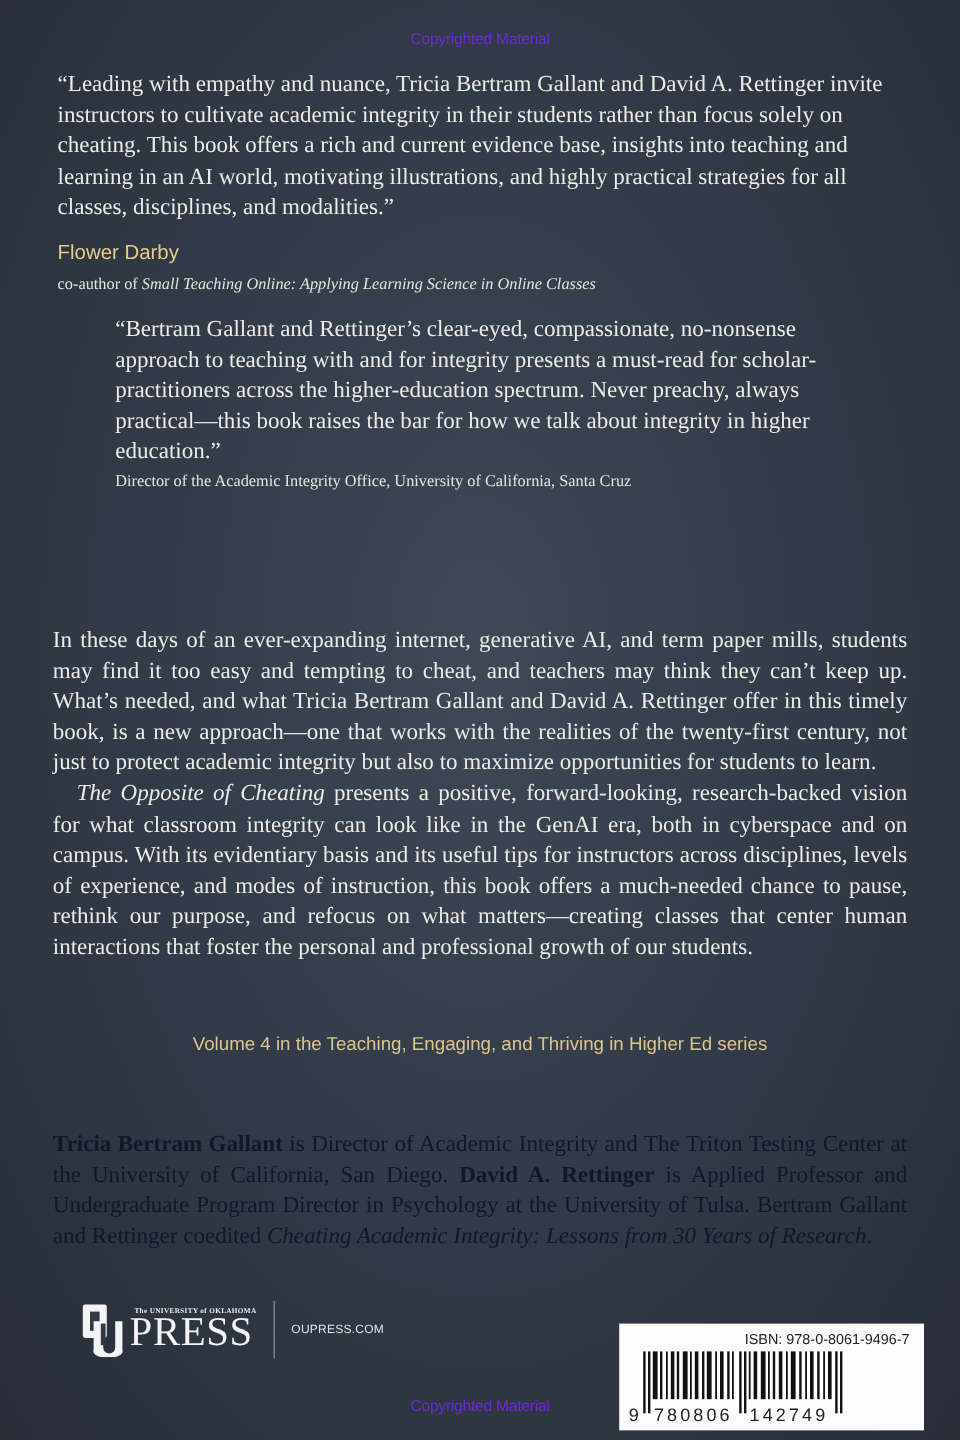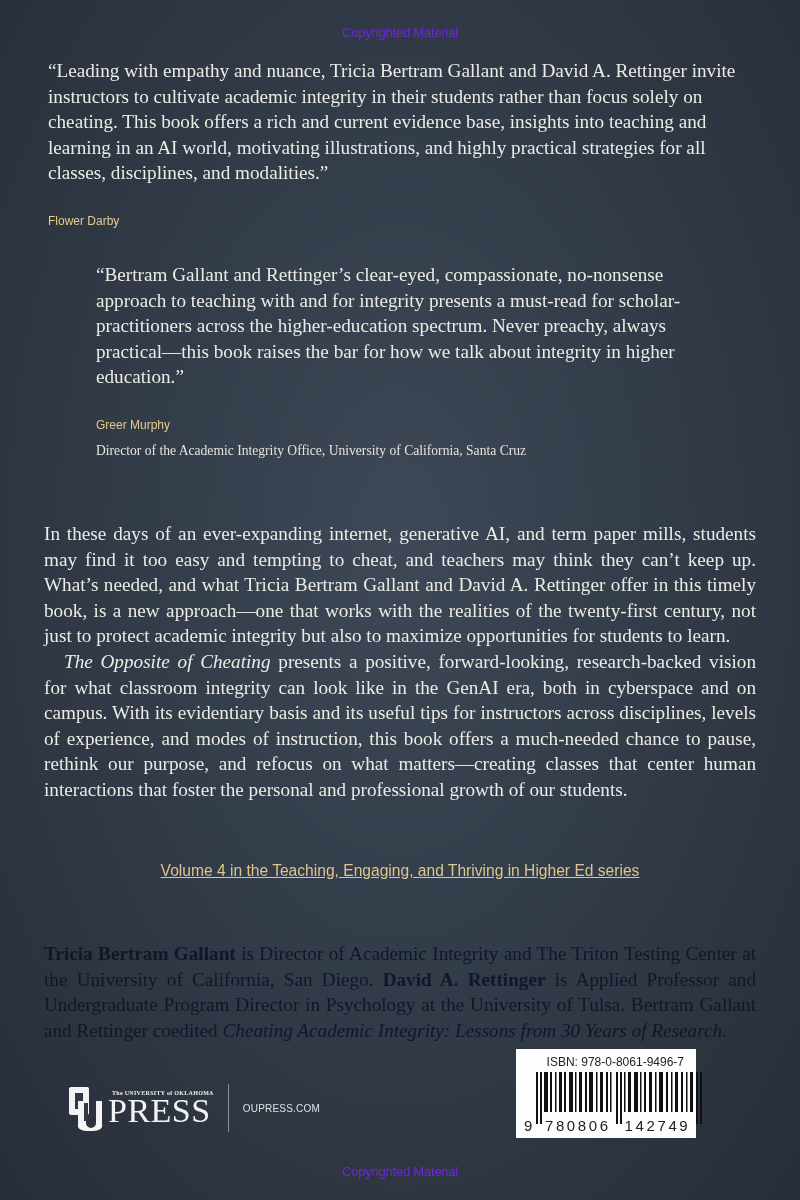--- a/index.html
+++ b/index.html
@@ -17,37 +17,37 @@
   }
   .copyright.top { top: 25px; }
   .copyright.bottom { top: 1164px; }
   .blurb {
     position: absolute; left: 40px; right: 40px; text-align: left;
     font-size: 19.2px; line-height: 25.5px; color: #ecebe6;
   }
   .blurb p { margin: 0; }
   .attrib-name {
     font-family: "Liberation Sans", "DejaVu Sans", sans-serif;
-    color: #e4cc8c; font-size: 12px; line-height: 30px; margin-top: 20px;
+    color: #e4cc8c; font-size: 17px; line-height: 30px; margin-top: 10px;
   }
   .attrib-role { font-size: 13.6px; line-height: 22px; color: #e6e4de; }
   .attrib-role em { font-style: italic; }
   #blurb1 { top: 58px; left: 48px; right: 48px; }
   #blurb2 { top: 262px; left: 96px; right: 96px; }
   .body-copy {
     position: absolute; left: 44px; right: 44px; top: 521px;
     font-size: 19.2px; line-height: 25.6px; color: #ecebe6;
     text-align: justify;
   }
   .body-copy p { margin: 0; }
   .body-copy p.indent { text-indent: 20px; }
   .series {
     position: absolute; left: 0; right: 0; top: 862px; text-align: center;
     font-family: "Liberation Sans", "DejaVu Sans", sans-serif;
-    color: #dcc58e; font-size: 15.6px; text-decoration: underline;
+    color: #dcc58e; font-size: 15.6px;
   }
   .bio {
     position: absolute; left: 44px; right: 44px; top: 941px;
     font-size: 19.2px; line-height: 25.6px; color: #0f172a; text-align: justify;
   }
   .bio p { margin: 0; }
   .bio b { font-weight: bold; }
   .logo {
     position: absolute; left: 68px; top: 1085px; height: 46px; display: flex; align-items: center; justify-content: center;
   }
@@ -61,21 +61,21 @@
   .press-big {
     font-size: 34px; line-height: 30px; letter-spacing: 0.5px; color: #f3f3f3; font-family: "Liberation Serif", serif;
   }
   .logo-divider {
     width: 1px; height: 48px; background: #8a9098; margin-left: 14px; margin-right: 14px;
   }
   .logo-url {
     font-family: "Liberation Sans", "DejaVu Sans", sans-serif; font-size: 10px; color: #dfe1e4; letter-spacing: 0.2px;
   }
   .barcode {
-    position: absolute; left: 516px; top: 1049px; width: 180px; height: 89px;
+    position: absolute; left: 516px; top: 1103px; width: 254px; height: 89px;
     background: #fdfdfd; box-sizing: border-box; padding: 6px 8px 0 8px;
   }
   .isbn-label {
     font-family: "Liberation Sans", "DejaVu Sans", sans-serif;
     font-size: 12px; color: #222; text-align: right; padding-right: 4px; line-height: 14px;
   }
   .bars { position: relative; height: 52px; margin-top: 3px; }
   .bars svg { display: block; }
   .barcode-digits {
     position: absolute; left: 8px; right: 8px; bottom: 4px;
@@ -85,25 +85,25 @@
   .barcode-digits .first { margin-right: 10px; }
 </style>
 </head>
 <body>
 
 <div class="copyright top">Copyrighted Material</div>
 
 <div class="blurb" id="blurb1">
   <p>“Leading with empathy and nuance, Tricia Bertram Gallant and David A. Rettinger invite instructors to cultivate academic integrity in their students rather than focus solely on cheating. This book offers a rich and current evidence base, insights into teaching and learning in an AI world, motivating illustrations, and highly practical strategies for all classes, disciplines, and modalities.”</p>
   <div class="attrib-name">Flower Darby</div>
+  <div class="attrib-role"><span>co-author of </span><em>Small Teaching Online: Applying Learning Science in Online Classes</em></div>
 </div>
 
 <div class="blurb" id="blurb2">
   <p>“Bertram Gallant and Rettinger’s clear-eyed, compassionate, no-nonsense approach to teaching with and for integrity presents a must-read for scholar-practitioners across the higher-education spectrum. Never preachy, always practical—this book raises the bar for how we talk about integrity in higher education.”</p>
-  <div class="attrib-name">Greer Murphy</div>
   <div class="attrib-role">Director of the Academic Integrity Office, University of California, Santa Cruz</div>
 </div>
 
 <div class="body-copy">
   <p>In these days of an ever-expanding internet, generative AI, and term paper mills, students may find it too easy and tempting to cheat, and teachers may think they can’t keep up. What’s needed, and what Tricia Bertram Gallant and David A. Rettinger offer in this timely book, is a new approach—one that works with the realities of the twenty-first century, not just to protect academic integrity but also to maximize opportunities for students to learn.</p>
   <p class="indent"><em>The Opposite of Cheating</em><span> presents a positive, forward-looking, research-backed vision for what classroom integrity can look like in the GenAI era, both in cyberspace and on campus. With its evidentiary basis and its useful tips for instructors across disciplines, levels of experience, and modes of instruction, this book offers a much-needed chance to pause, rethink our purpose, and refocus on what matters—creating classes that center human interactions that foster the personal and professional growth of our students.</span></p>
 </div>
 
 <div class="series">Volume 4 in the Teaching, Engaging, and Thriving in Higher Ed series</div>
 

